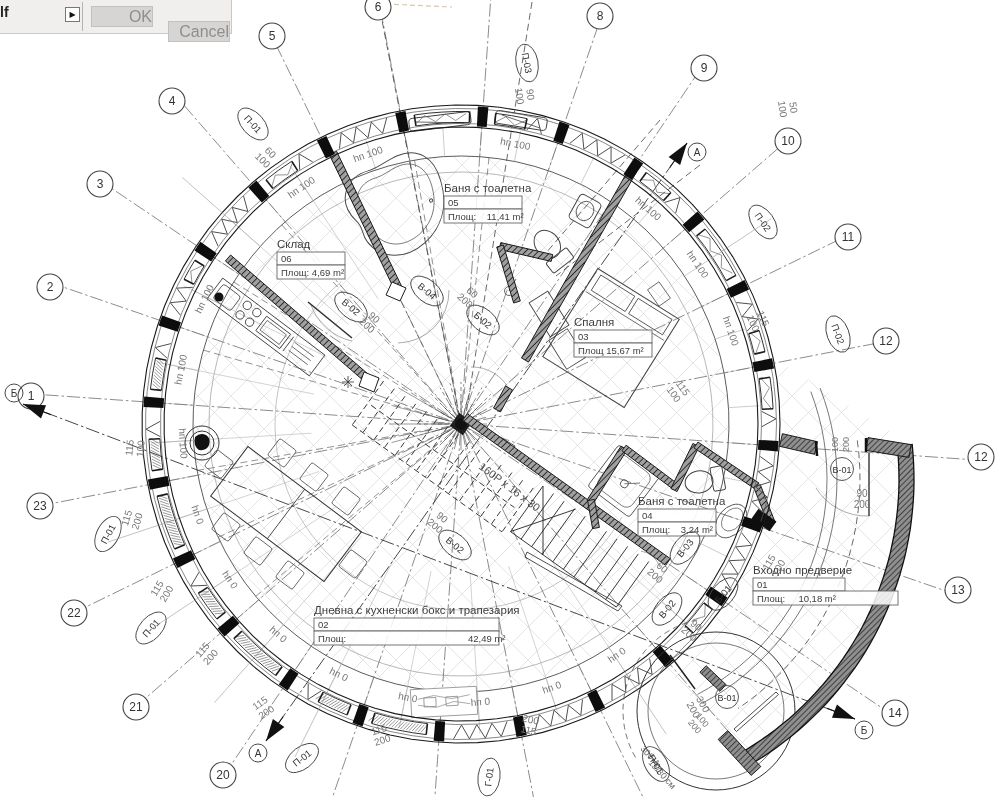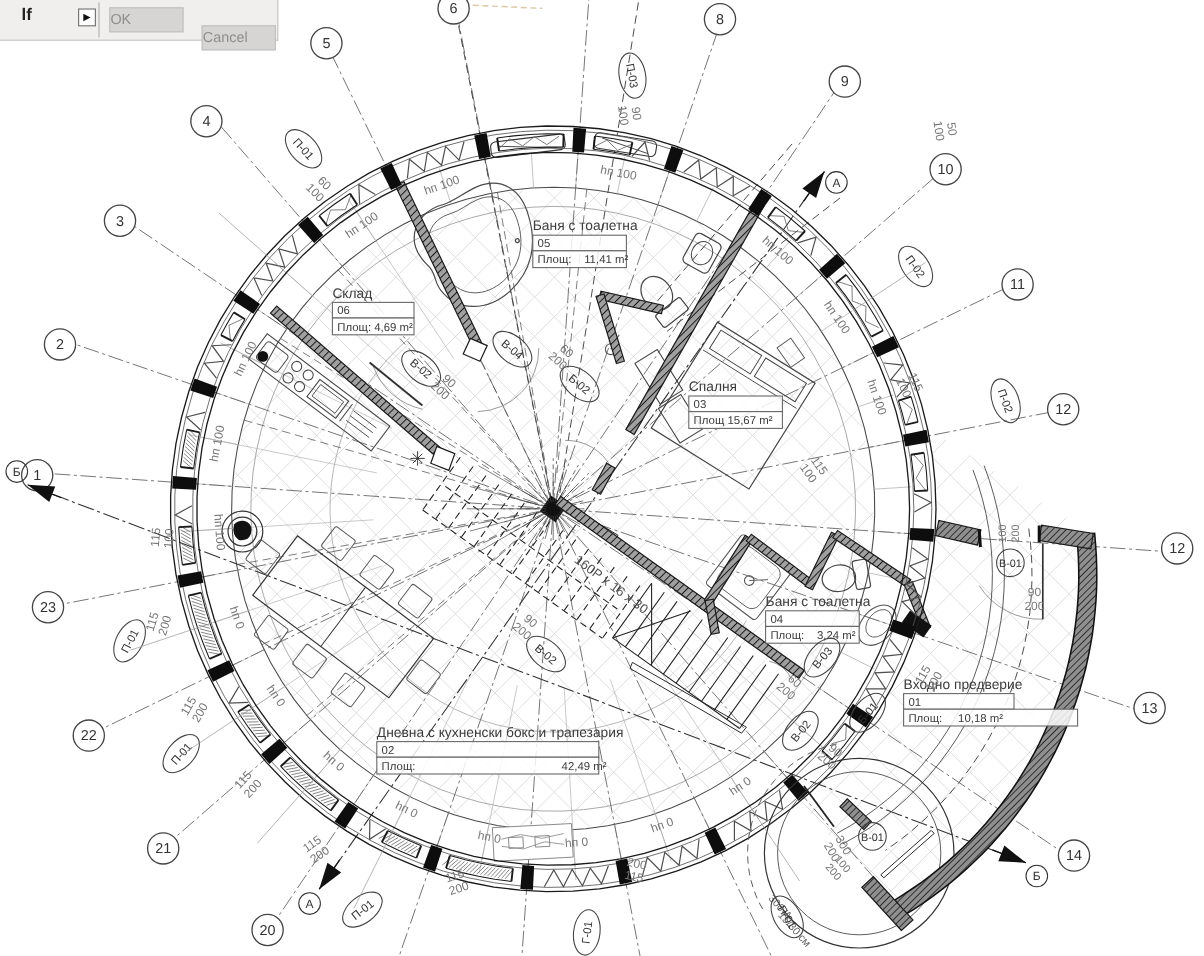--- a/index.html
+++ b/index.html
@@ -1,25 +1,25 @@
 <!DOCTYPE html>
 <html><head>
 <meta charset="utf-8">
 <style>
 html,body{margin:0;padding:0;background:#fff;width:1003px;height:797px;overflow:hidden;
 font-family:"Liberation Sans",sans-serif;}
 #plan{position:absolute;left:0;top:0;}
 #uibar{position:absolute;left:0;top:0;width:231px;height:33px;background:#f0efee;
 border-right:1px solid #c9c8c7;border-bottom:1px solid #c9c8c7;z-index:5;}
-#uibar .lf{position:absolute;left:18px;top:4px;font-weight:bold;font-size:14px;color:#222;}
+#uibar .lf{position:absolute;left:0;top:4px;font-weight:bold;font-size:14px;color:#222;}
 #uibar .drop{position:absolute;left:65px;top:7px;width:13px;height:13px;background:#fff;
 border:1px solid #777;font-size:8px;color:#111;text-align:center;line-height:13px;}
 #uibar .sep{position:absolute;left:82px;top:2px;width:1px;height:29px;background:#b5b4b3;}
 #uibar .btn{position:absolute;top:6px;height:19px;background:#d6d5d4;border:1px solid #c2c1c0;
-color:#8f8e8d;font-size:12px;text-align:left;line-height:19px;}
+color:#8f8e8d;font-size:16px;text-align:right;line-height:19px;}
 </style>
 </head>
 <body>
 
 <div id="plan">
 <svg width="1003" height="797" viewBox="0 0 1003 797" xmlns="http://www.w3.org/2000/svg" font-family="Liberation Sans, sans-serif">
 <defs>
 <pattern id="wh" width="4.5" height="4.5" patternTransform="rotate(45)" patternUnits="userSpaceOnUse">
           <rect width="4.5" height="4.5" fill="#a0a0a0"></rect>
           <line x1="0" y1="0" x2="0" y2="4.5" stroke="#141414" stroke-width="1.6"></line>

